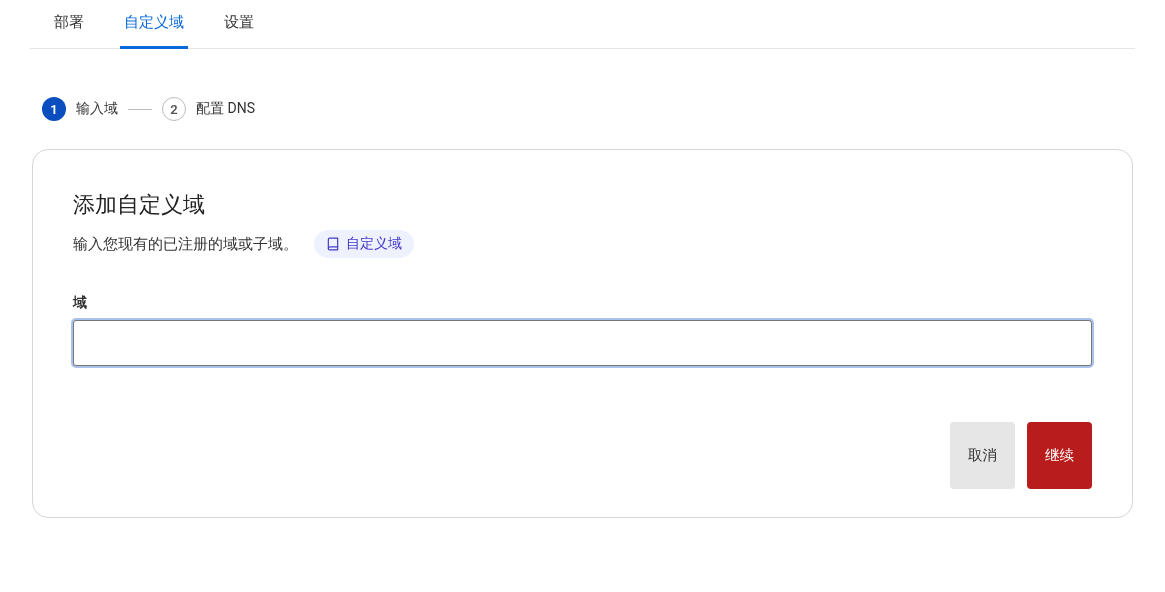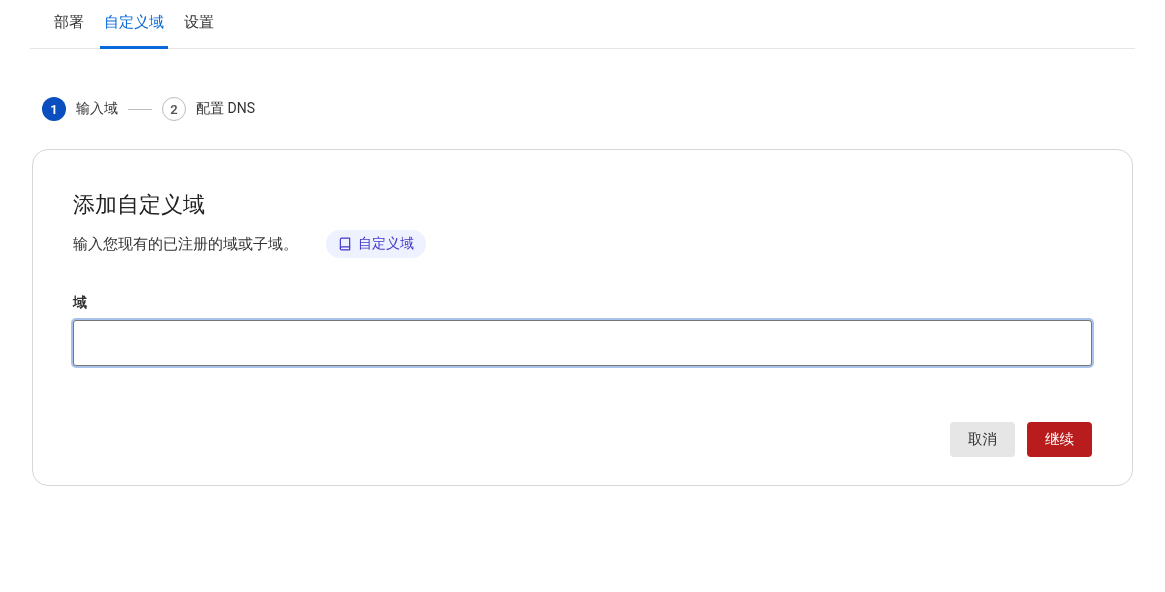--- a/index.html
+++ b/index.html
@@ -11,21 +11,21 @@
     }
     .container {
       max-width: 1165px;
       margin: 0 auto;
       padding: 0 30px;
     }
     
     
     .tabs-bar {
       display: flex;
-      gap: 12px;
+      gap: 32px;
       border-bottom: 1px solid #e5e5e5;
       padding: 0 20px;
     }
     .tab {
       padding: 12px 4px 14px 4px;
       font-size: 15px;
       color: #333;
       cursor: pointer;
       border-bottom: 3px solid transparent;
       position: relative;
@@ -82,21 +82,21 @@
     }
     .card-title {
       font-size: 22px;
       font-weight: 500;
       color: #222;
       margin-bottom: 10px;
     }
     .card-desc-row {
       display: flex;
       align-items: center;
-      gap: 28px;
+      gap: 16px;
       margin-bottom: 36px;
     }
     .card-desc {
       font-size: 15px;
       color: #333;
     }
     .link-pill {
       display: inline-flex;
       align-items: center;
       gap: 6px;
@@ -141,21 +141,21 @@
       color: #444;
     }
     
     
     .button-row {
       display: flex;
       justify-content: flex-end;
       gap: 12px;
     }
     .btn {
-      padding: 8px 18px;
+      padding: 24px 18px;
       font-size: 14.5px;
       border-radius: 4px;
       cursor: pointer;
       border: none;
     }
     .btn-secondary {
       background: #e6e6e6;
       color: #333;
     }
     .btn-primary {

